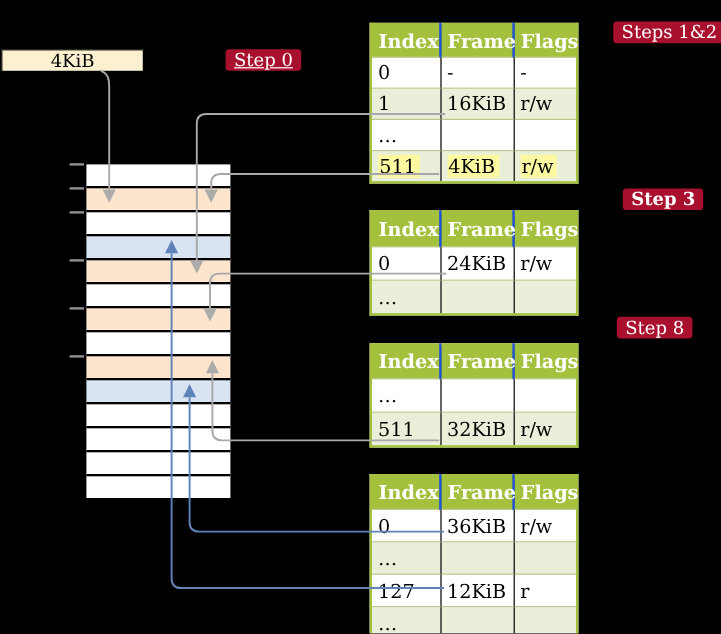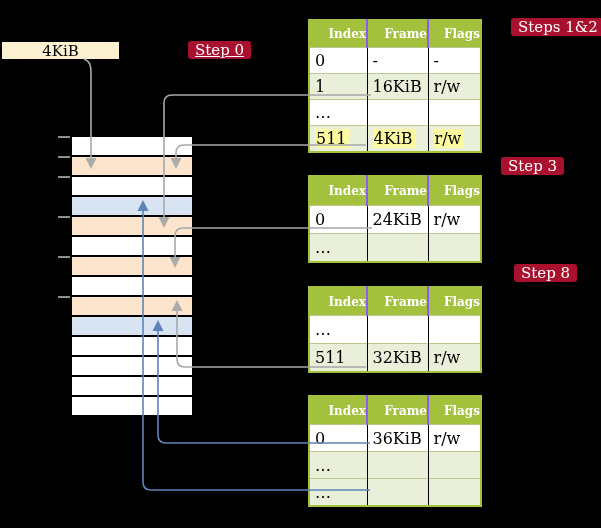--- a/index.html
+++ b/index.html
@@ -15,44 +15,44 @@
     font-size:15px;color:#000;
   }
   
   .badge{
     position:absolute;background:#a8102e;color:#fff;
     font-size:15px;line-height:18px;padding:0 7px;border-radius:3px;
     white-space:nowrap;
   }
   .badge.b-step0{left:188px;top:41px;text-decoration:underline;}
   .badge.b-steps12{left:511px;top:18px;}
-  .badge.b-step3{left:501px;top:157px;}
+  .badge.b-step3{left:519px;top:157px;font-weight:bold;}
   .badge.b-step4{left:514px;top:264px;}
   
   .memcol{
     position:absolute;left:70px;top:135px;width:124px;height:284px;
     border:2px solid #000;box-sizing:border-box;background:#000;
   }
   .memcol > div{height:20px;border-bottom:2px solid #000;box-sizing:border-box;}
   .memcol > div:last-child{height:18px;border-bottom:0;}
   .memcol > div.white{background:#ffffff;}
   .memcol > div.peach{background:#fce5cc;}
   .memcol > div.blue{background:#d9e4f3;}
   .tick{position:absolute;left:58px;width:12px;height:2px;background:#8f8f8f;}
   
   table.ptable{
     position:absolute;border-collapse:collapse;background:#fff;
     border:2px solid #a3c13d;table-layout:fixed;width:172px;
     font-size:16px;color:#000;
   }
   table.ptable th{
-    background:#a3c13d;color:#fff;font-weight:bold;text-align:right;
-    padding:0 0 0 5px;font-size:12px;
-  }
-  table.ptable th + th{border-left:2px solid #8b5cf6;}
+    background:#a3c13d;color:#fff;font-weight:bold;text-align:center;
+    padding:0 0 0 5px;font-size:16px;
+  }
+  table.ptable th + th{border-left:2px solid #1d4ed8;}
   table.ptable td{padding:0 0 0 5px;border-left:1px solid #000;}
   table.ptable td:first-child{border-left:0;}
   table.ptable tbody tr{border-top:1px solid #bcc98e;}
   table.ptable tbody tr.alt{background:#e9efd8;}
   col.c-index{width:58px;} col.c-frame{width:61px;} col.c-flags{width:53px;}
   .t1{left:308px;top:19px;}  .t1 th{height:26px;} .t1 td{height:25px;}
   .t2{left:308px;top:175px;} .t2 th{height:28px;} .t2 td{height:27px;}
   .t3{left:308px;top:286px;} .t3 th{height:27px;} .t3 td{height:27px;}
   .t4{left:308px;top:395px;} .t4 th{height:27px;} .t4 td{height:26px;}
   .hl{background:#fdf9a0;padding:0 3px 0 1px;}
@@ -208,20 +208,25 @@
       <tr>
         <td>0</td>
         <td>36KiB</td>
         <td>r/w</td>
       </tr>
       <tr class="alt">
         <td>…</td>
         <td></td>
         <td></td>
       </tr>
+      <tr>
+        <td>127</td>
+        <td>12KiB</td>
+        <td>r</td>
+      </tr>
       <tr class="alt">
         <td>…</td>
         <td></td>
         <td></td>
       </tr>
     </tbody>
   </table>
 
   <svg class="connectors" width="601" height="528" viewBox="0 0 601 528">
 

